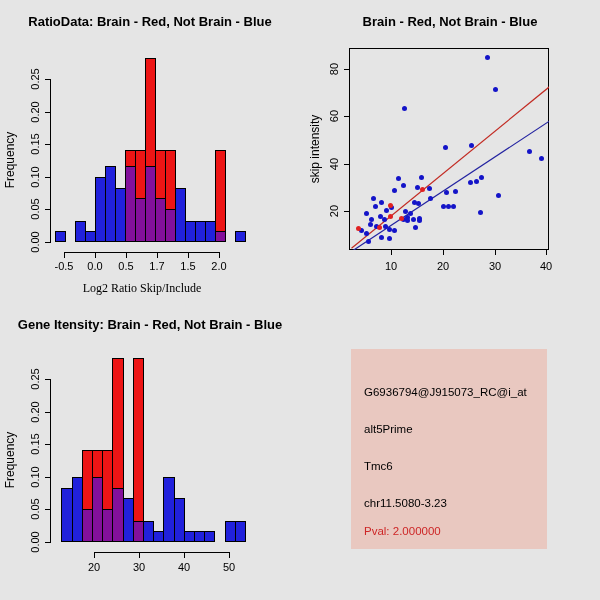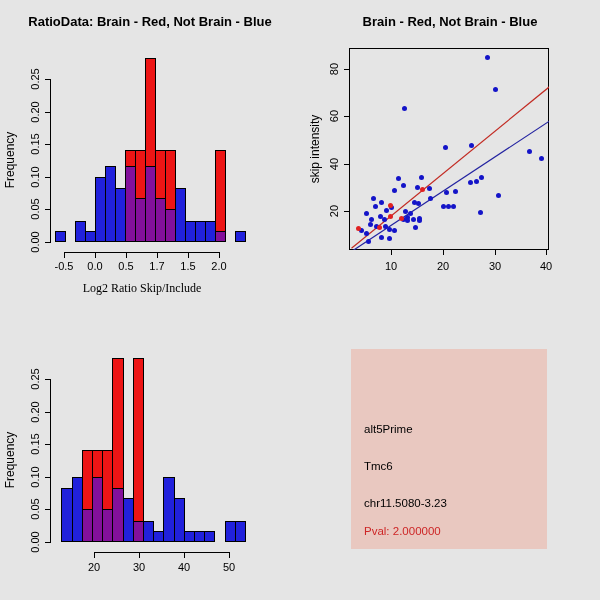--- a/index.html
+++ b/index.html
@@ -15,29 +15,31 @@
   .infobox{position:absolute;}
   .infoline{position:absolute;font-size:11.5px;color:#000;white-space:nowrap;}
 </style>
 </head>
 <body>
 
 <div id="stage">
 
   <div class="title" style="left:0px;top:14px;width:300px;">RatioData: Brain - Red, Not Brain - Blue</div>
   <div class="title" style="left:300px;top:14px;width:300px;">Brain - Red, Not Brain - Blue</div>
+  <div class="title" style="left:0px;top:317px;width:300px;">Gene Itensity: Brain - Red, Not Brain - Blue</div>
 
   <div class="axlab" style="left:42px;top:281px;width:200px;font-family:Liberation Serif, serif;">Log2 Ratio Skip/Include</div>
   <div class="axlab rot" style="left:-30px;top:153px;width:80px;">Frequency</div>
 
   <div class="axlab rot" style="left:275px;top:142px;width:80px;">skip intensity</div>
 
   <div class="axlab rot" style="left:-30px;top:453px;width:80px;">Frequency</div>
 
   <div class="infobox" style="left: 351px; top: 349px; width: 196px; height: 200px; background: rgb(233, 200, 192);"></div>
+  <div class="infoline" style="left:364px;top:386px;">G6936794@J915073_RC@i_at</div>
   <div class="infoline" style="left:364px;top:423px;">alt5Prime</div>
   <div class="infoline" style="left:364px;top:460px;">Tmc6</div>
   <div class="infoline" style="left:364px;top:497px;">chr11.5080-3.23</div>
   <div class="infoline" style="left: 364px; top: 525px; color: rgb(205, 38, 38);">Pval: 2.000000</div>
 <div class="ax" style="left: 50px; top: 79px; width: 1px; height: 164px;"></div>
     <div class="ax" style="left: 64px; top: 252px; width: 156px; height: 1px;"></div>
     <div class="ax" style="left: 64px; top: 253px; width: 1px; height: 5px;"></div>
     <div class="ticklab" style="left: 44px; top: 259px; width: 40px;">-0.5</div>
     <div class="ax" style="left: 95px; top: 253px; width: 1px; height: 5px;"></div>
     <div class="ticklab" style="left: 75px; top: 259px; width: 40px;">0.0</div>

